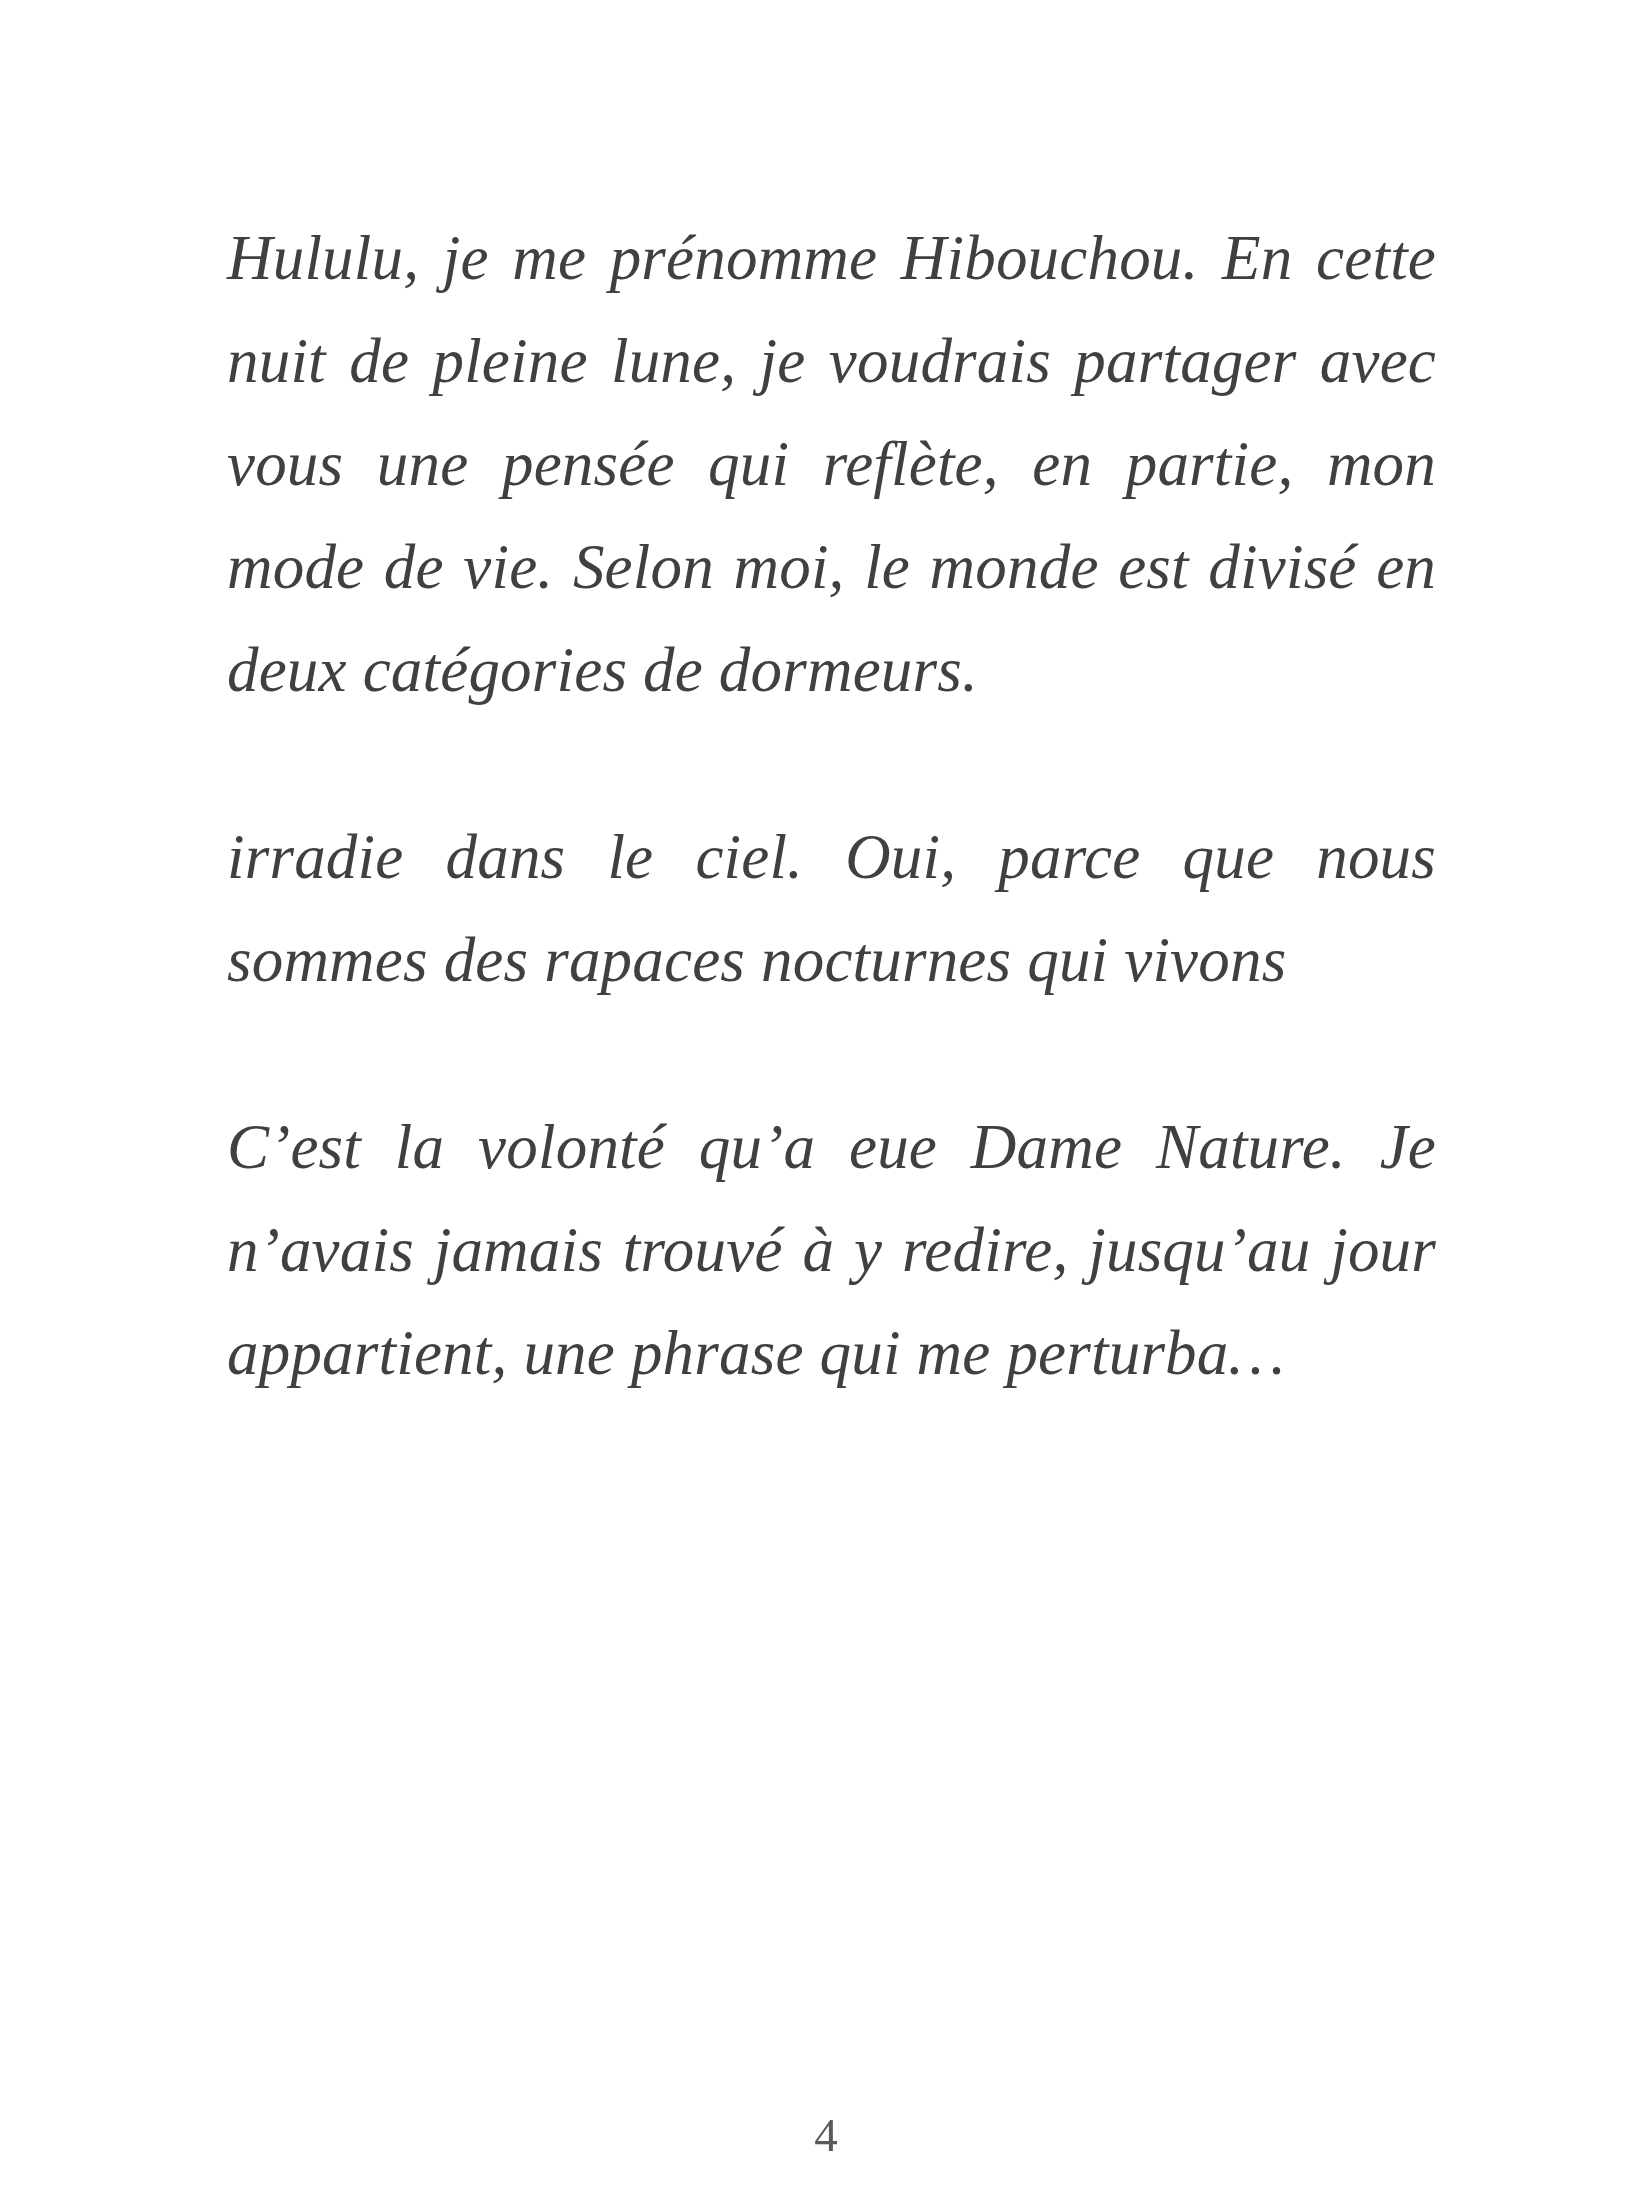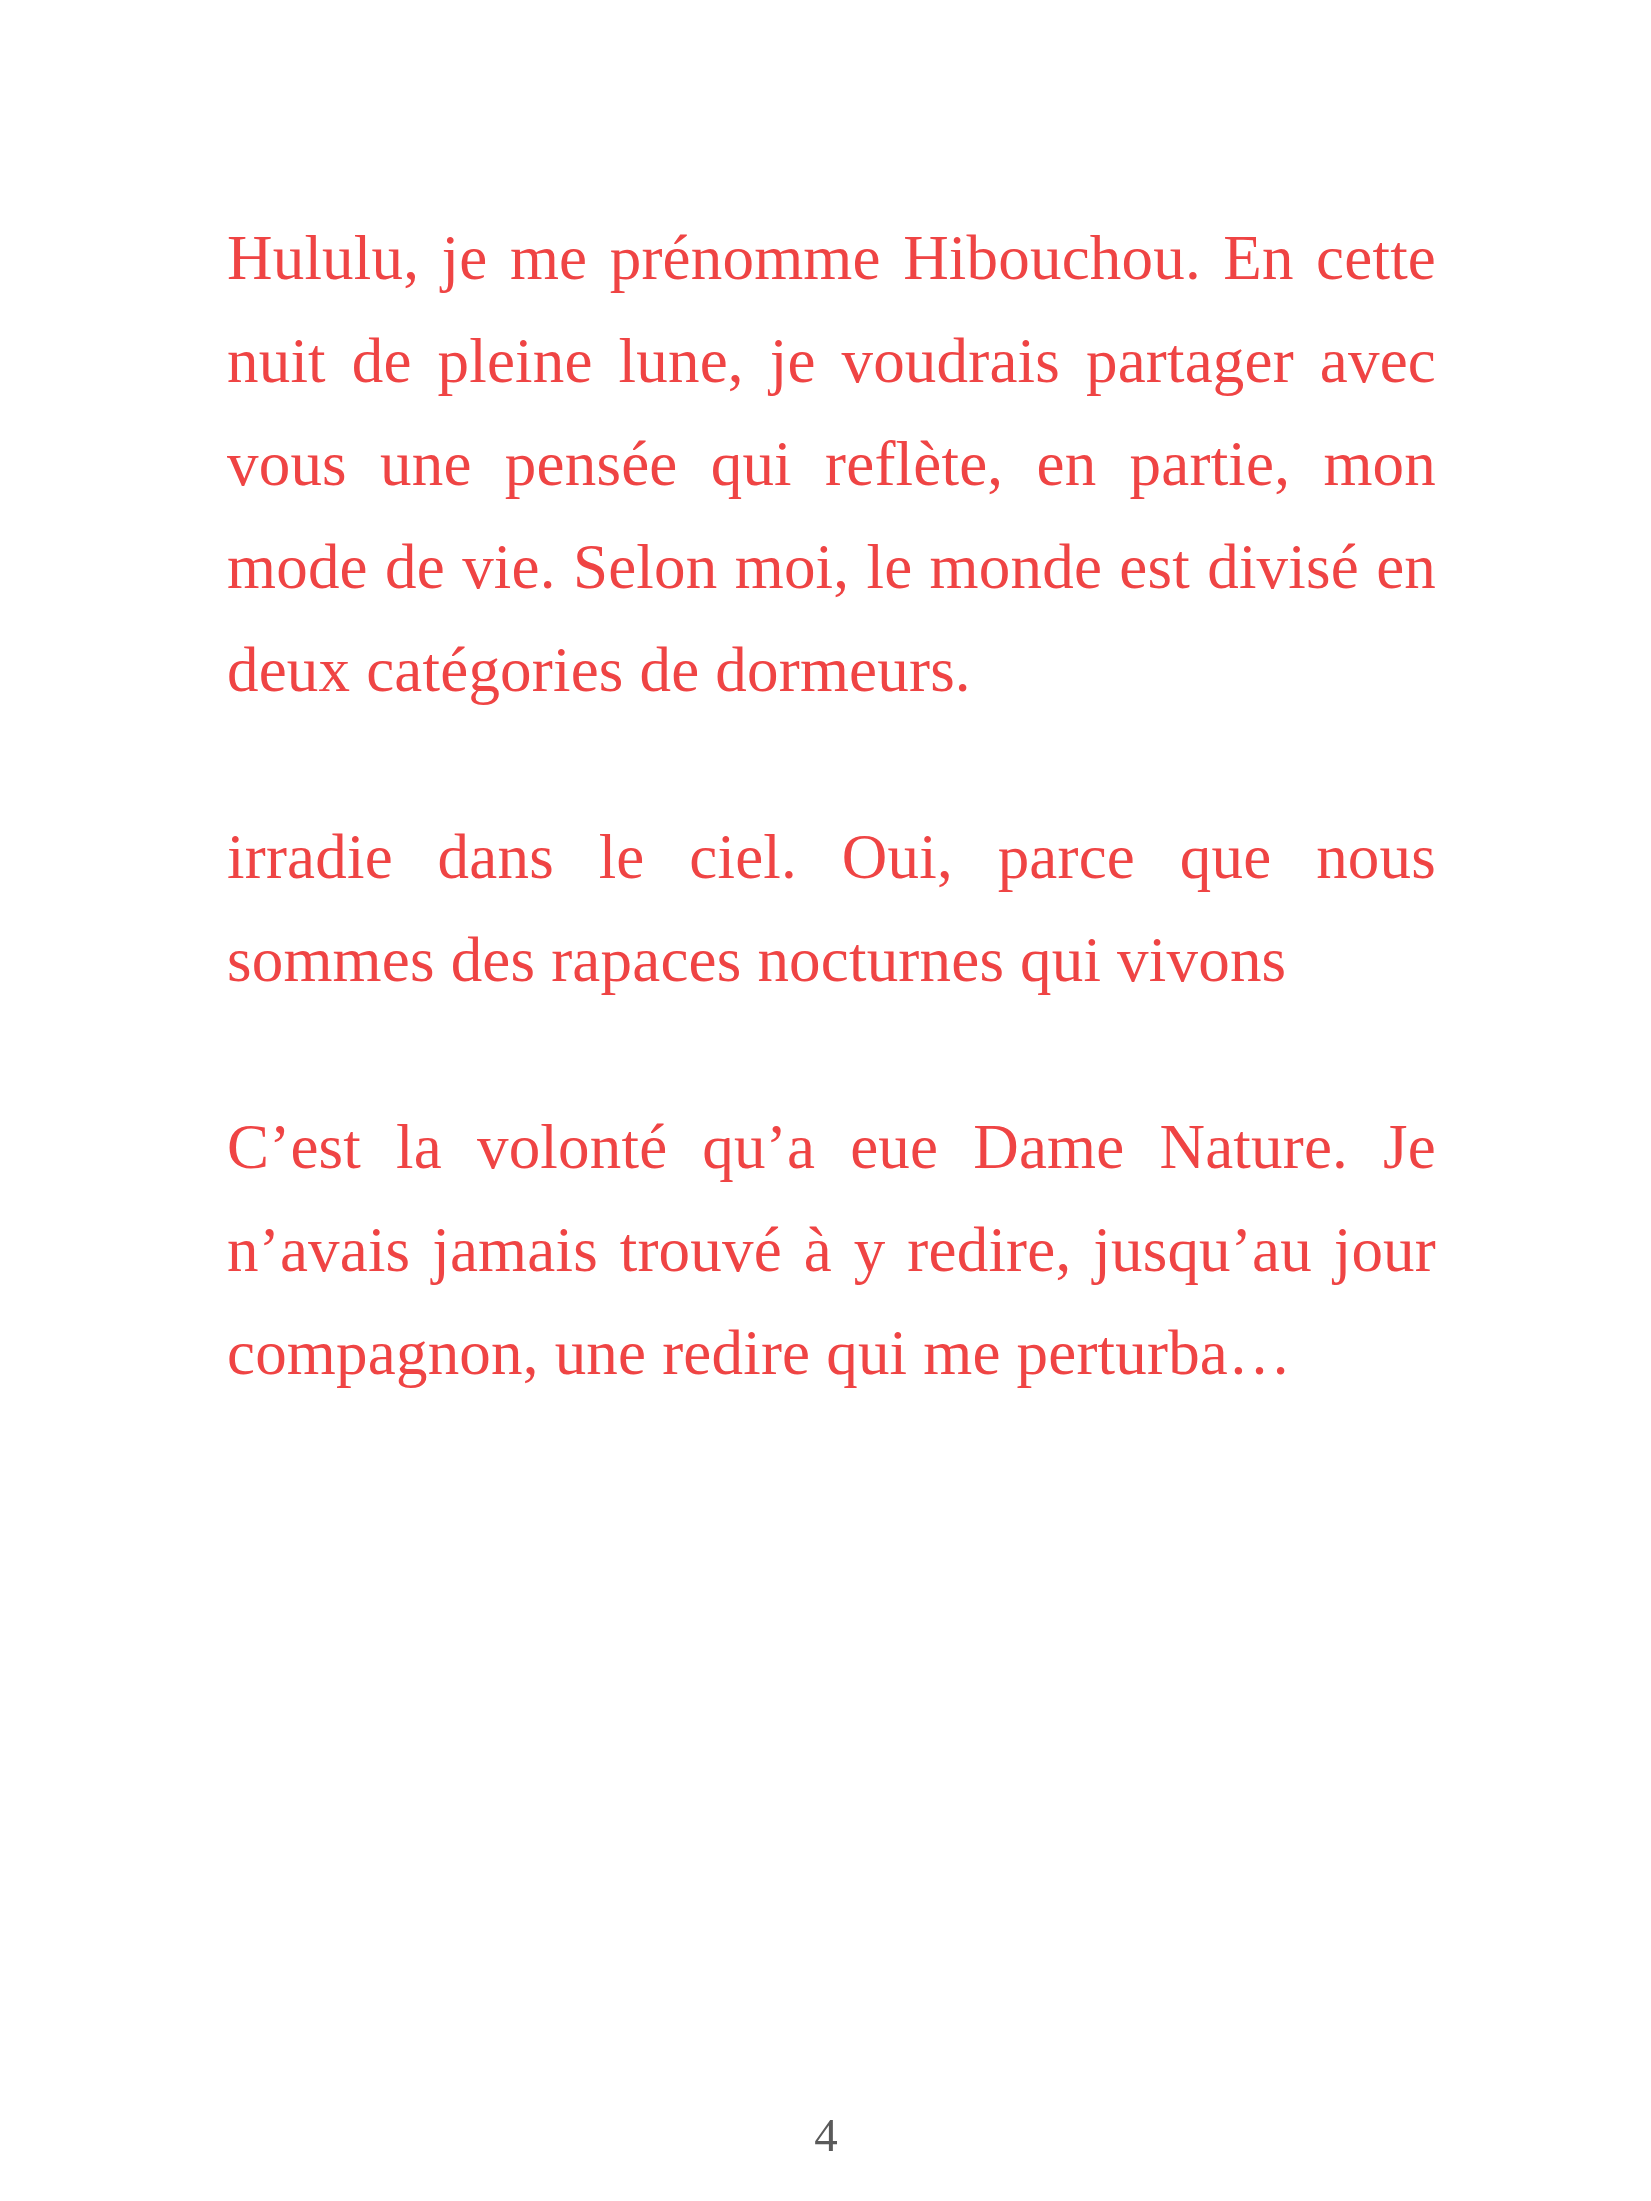--- a/index.html
+++ b/index.html
@@ -13,23 +13,24 @@
     height: 2202px;
     background: #ffffff;
     overflow: hidden;
   }
   .text-block {
     position: absolute;
     left: 227px;
     top: 207px;
     width: 1209px;
     font-family: "Liberation Serif", "DejaVu Serif", serif;
+    font-style: italic;
     font-size: 63px;
     line-height: 103px;
-    color: #ef4444;
+    color: #404040;
     letter-spacing: 0.2px;
   }
   .para {
     margin: 0;
     padding: 0;
   }
   .para + .para {
     margin-top: 84px;
   }
   .line {
@@ -68,21 +69,21 @@
     </div>
 
     <div class="para">
       <div class="line" data-justify="true">irradie dans le ciel. Oui, parce que nous</div>
       <div class="line" data-justify="false">sommes des rapaces nocturnes qui vivons</div>
     </div>
 
     <div class="para">
       <div class="line" data-justify="true">C’est la volonté qu’a eue Dame Nature. Je</div>
       <div class="line" data-justify="true">n’avais jamais trouvé à y redire, jusqu’au jour</div>
-      <div class="line" data-justify="false">compagnon, une redire qui me perturba…</div>
+      <div class="line" data-justify="false">appartient, une phrase qui me perturba…</div>
     </div>
 
   </main>
 
   <footer class="page-number">4</footer>
 
 </div>
 
 
 </body></html>

